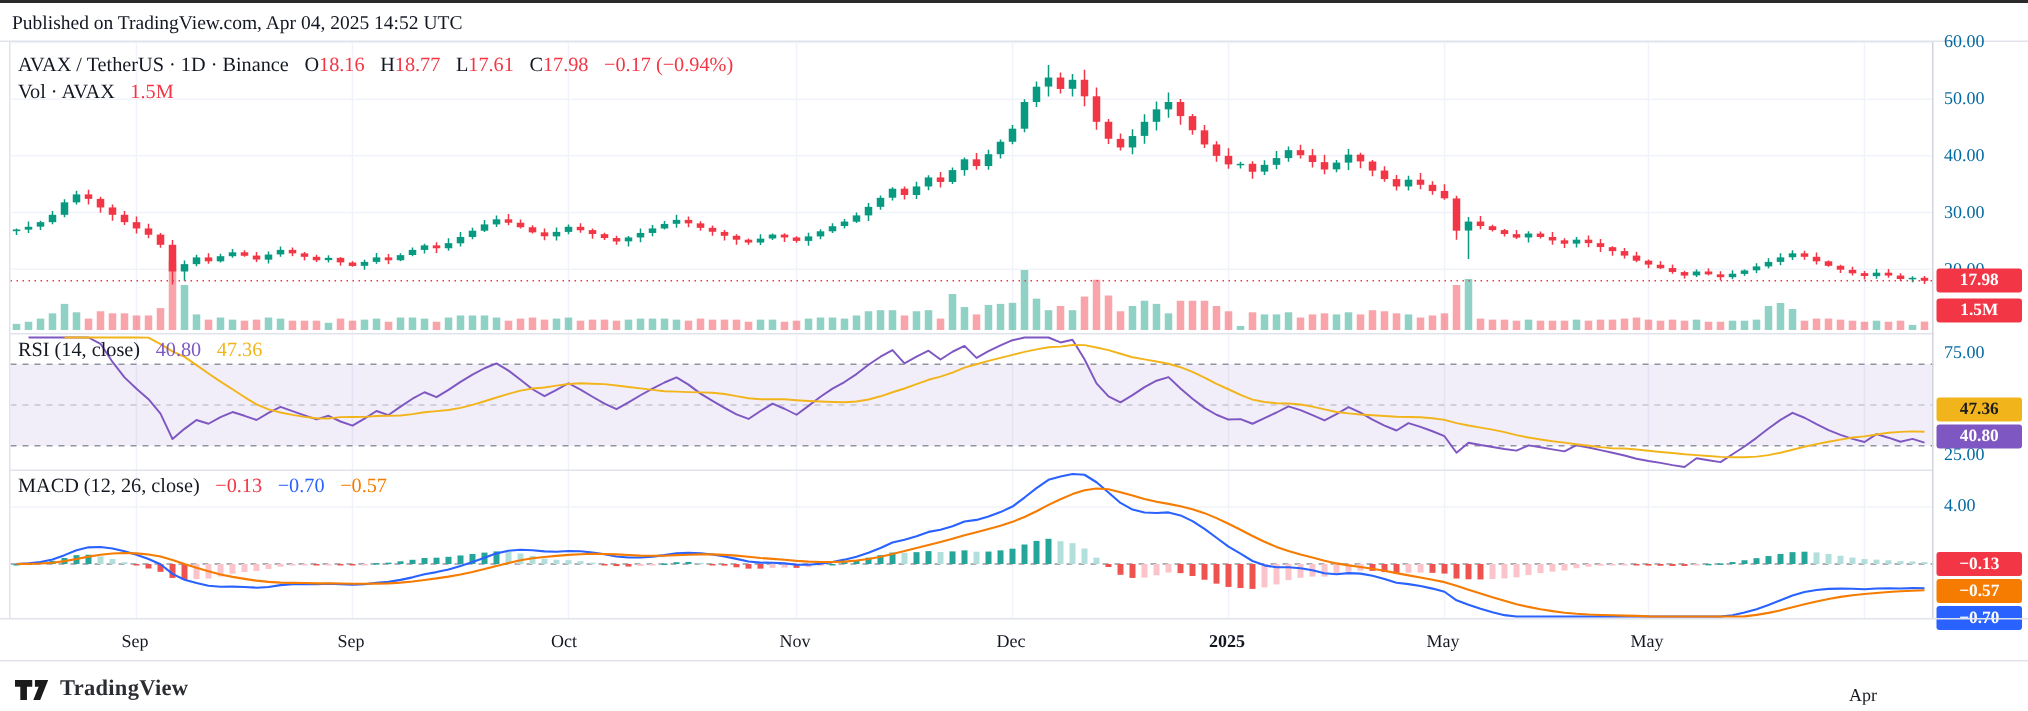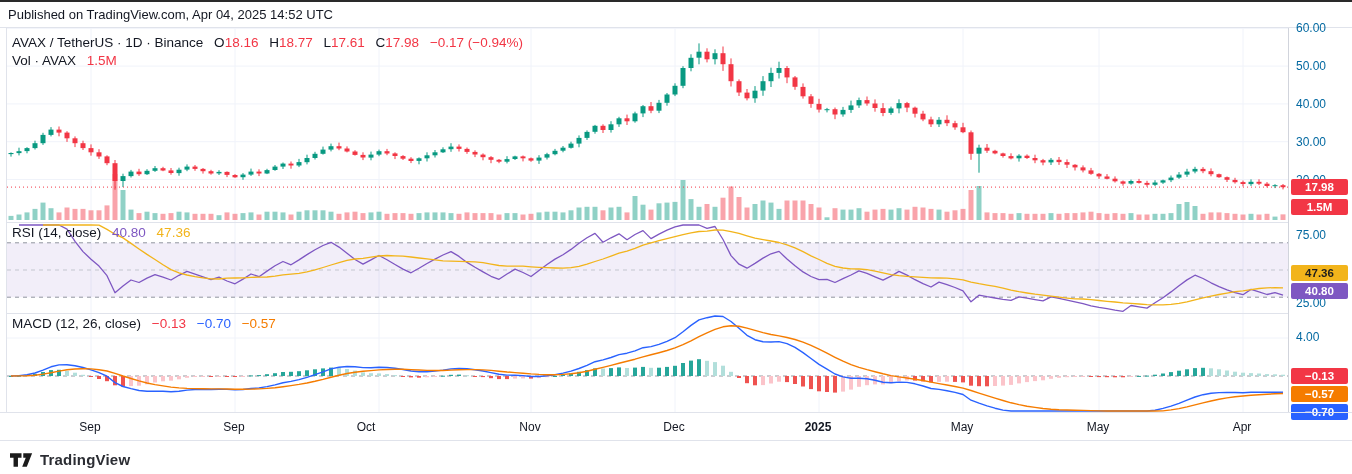--- a/index.html
+++ b/index.html
@@ -1,17 +1,17 @@
 <!DOCTYPE html>
 <html><head>
 <meta charset="utf-8">
 <style>
   html,body{margin:0;padding:0;background:#fff;}
   .page{position:relative;width:1352px;height:474px;background:#ffffff;
-        font-family:Liberation Sans, sans-serif;overflow:hidden;color:#131722;}
+        font-family:Liberation Serif, serif;overflow:hidden;color:#131722;}
   .topbar{position:absolute;top:0;left:0;width:1352px;height:28px;
           border-top:2px solid #2a2a2a;border-bottom:1px solid #e0e3eb;box-sizing:border-box;}
   .topbar .pub{position:absolute;left:8px;top:5px;font-size:13px;color:#131722;}
   .chartarea{position:absolute;top:28px;left:0;width:1352px;height:384px;}
   .plot{position:absolute;left:6px;top:0;width:1282px;height:384px;border-left:1px solid #e0e3eb;box-sizing:content-box;}
   .pane{position:absolute;left:0;width:1282px;}
   #pane-main{top:0;height:194px;}
   #pane-rsi{top:194px;height:91px;border-top:1px solid #e0e3eb;}
   #pane-macd{top:285px;height:99px;border-top:1px solid #e0e3eb;}
   .pane svg{display:block;}
@@ -784,27 +784,27 @@
       <span>MACD (12, 26, close)</span><span class="sp"></span>
       <span class="red">−0.13</span><span class="sp"></span>
       <span class="blue">−0.70</span><span class="sp"></span>
       <span class="orange">−0.57</span>
     </div>
   </div>
 
   <div class="timeaxis" id="timeaxis">
       <div class="tick" style="left: 90px;">Sep</div>
       <div class="tick" style="left: 234px;">Sep</div>
-      <div class="tick" style="left: 366px; text-align: right;">Oct</div>
+      <div class="tick" style="left: 376px; text-align: right;">Oct</div>
       <div class="tick" style="left: 530px;">Nov</div>
       <div class="tick" style="left: 674px;">Dec</div>
       <div class="tick bold" style="left: 818px;">2025</div>
       <div class="tick" style="left: 962px;">May</div>
       <div class="tick" style="left: 1098px;">May</div>
-      <div class="tick" style="left: 1242px;">Apr</div>
+      <div class="tick" style="left: 1242px; margin-top: 36px;">Apr</div>
     </div>
 
   <div class="footer">
     <svg width="23" height="14" viewBox="0 0 26 15">
       <path d="M0 0 h13 v5 h-4 v10 h-5 V5 H0 Z" fill="#1b1b1b"></path>
       <path d="M15 0 h10 l-6 15 h-5.2 l4 -10 h-2.8 Z" fill="#1b1b1b"></path>
     </svg>
     <span class="brand">TradingView</span>
   </div>
 

